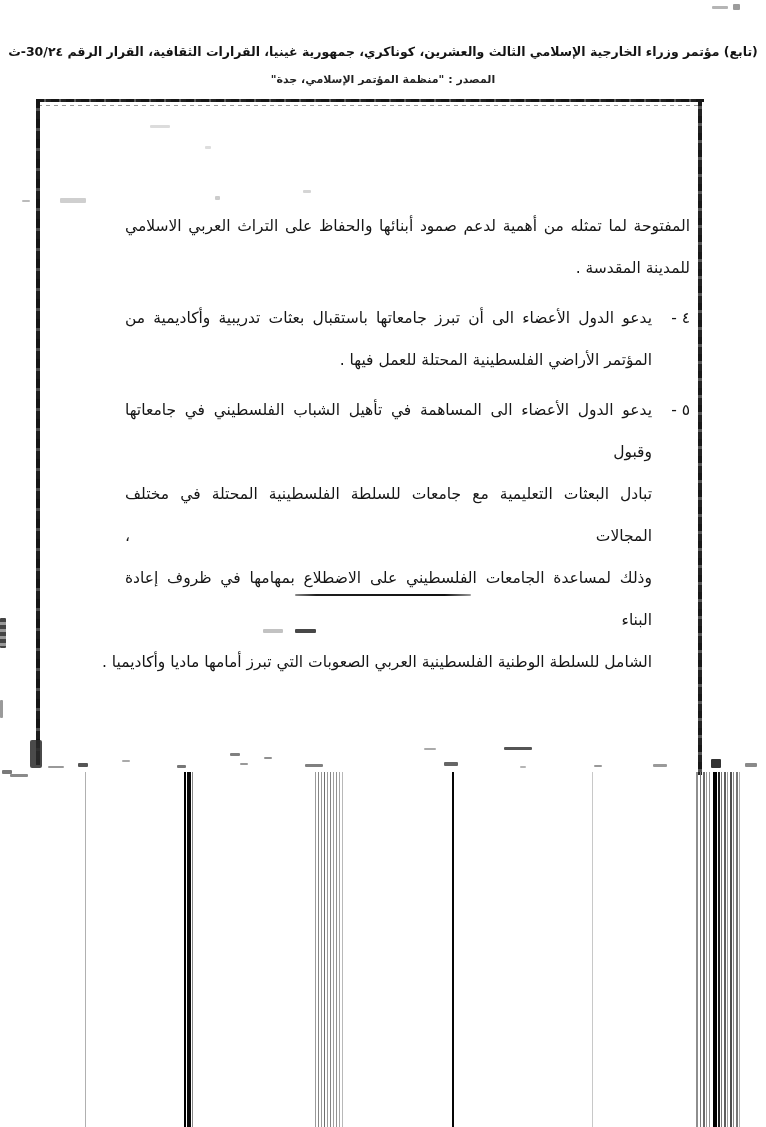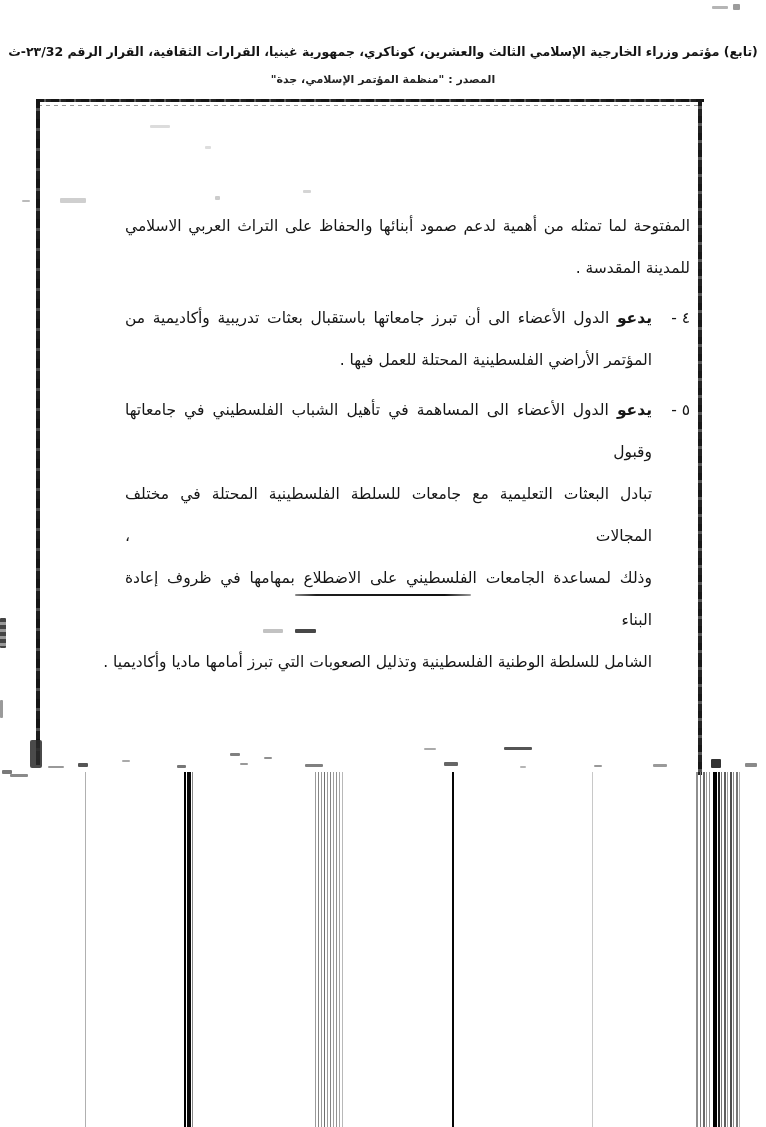--- a/index.html
+++ b/index.html
@@ -39,35 +39,35 @@
   .content{
     position:absolute;left:85px;top:205px;width:605px;
     direction:rtl;color:#161616;font-size:15.5px;line-height:42px;
   }
   .tline{white-space:nowrap;}
   .just{text-align:justify;text-align-last:justify;white-space:normal;margin-left:40px;}
   .start{text-align:right;}
   .item{display:flex;margin-top:8px;}
   .item .num{width:38px;flex:0 0 38px;text-align:right;letter-spacing:2px;}
   .item .itext{flex:1;min-width:0;}
-  .kw{font-weight:bold;}
+  .kw{font-weight:normal;}
 
   .sep{position:absolute;left:295px;top:594px;width:176px;height:2px;
     background:linear-gradient(90deg,#8a8a8a,#1f1f1f 12%,#111 85%,#9a9a9a);border-radius:2px;}
 
   
   .bar{position:absolute;top:772px;height:355px;}
   .speck{position:absolute;border-radius:1px;}
 </style>
 </head>
 <body>
 
 <div class="page">
 
-  <div class="header-title">(تابع) مؤتمر وزراء الخارجية الإسلامي الثالث والعشرين، كوناكري، جمهورية غينيا، القرارات الثقافية، القرار الرقم ٢٣/32-ث</div>
+  <div class="header-title">(تابع) مؤتمر وزراء الخارجية الإسلامي الثالث والعشرين، كوناكري، جمهورية غينيا، القرارات الثقافية، القرار الرقم 30/٢٤-ث</div>
   <div class="header-source">المصدر :  "منظمة المؤتمر الإسلامي، جدة"</div>
 
   <div class="b-top"></div>
   <div class="b-top2"></div>
   <div class="b-left"></div>
   <div class="b-right"></div>
   <div class="b-left-blob"></div>
 
   <div class="content">
     <div class="para">
@@ -82,21 +82,21 @@
         <div class="tline start">المؤتمر الأراضي الفلسطينية المحتلة للعمل فيها .</div>
       </div>
     </div>
 
     <div class="item">
       <div class="num">٥ -</div>
       <div class="itext">
         <div class="tline just"><span class="kw">يدعو</span><span> الدول الأعضاء الى المساهمة في تأهيل الشباب الفلسطيني في جامعاتها وقبول</span></div>
         <div class="tline just">تبادل البعثات التعليمية مع جامعات للسلطة الفلسطينية المحتلة في مختلف المجالات ،</div>
         <div class="tline just">وذلك لمساعدة الجامعات الفلسطيني على الاضطلاع بمهامها في ظروف إعادة البناء</div>
-        <div class="tline start">الشامل للسلطة الوطنية الفلسطينية وتذليل الصعوبات التي تبرز أمامها ماديا وأكاديميا .</div>
+        <div class="tline start">الشامل للسلطة الوطنية الفلسطينية العربي الصعوبات التي تبرز أمامها ماديا وأكاديميا .</div>
       </div>
     </div>
   </div>
 
   <div class="sep"></div>
 
   <div class="speck" style="left:712px;top:6px;width:16px;height:3px;background:#b5b5b5;"></div>
   <div class="speck" style="left:733px;top:4px;width:7px;height:6px;background:#9c9c9c;"></div>
   <div class="speck" style="left:150px;top:125px;width:20px;height:3px;background:#dcdcdc;"></div>
   <div class="speck" style="left:205px;top:146px;width:6px;height:3px;background:#ddd;"></div>

